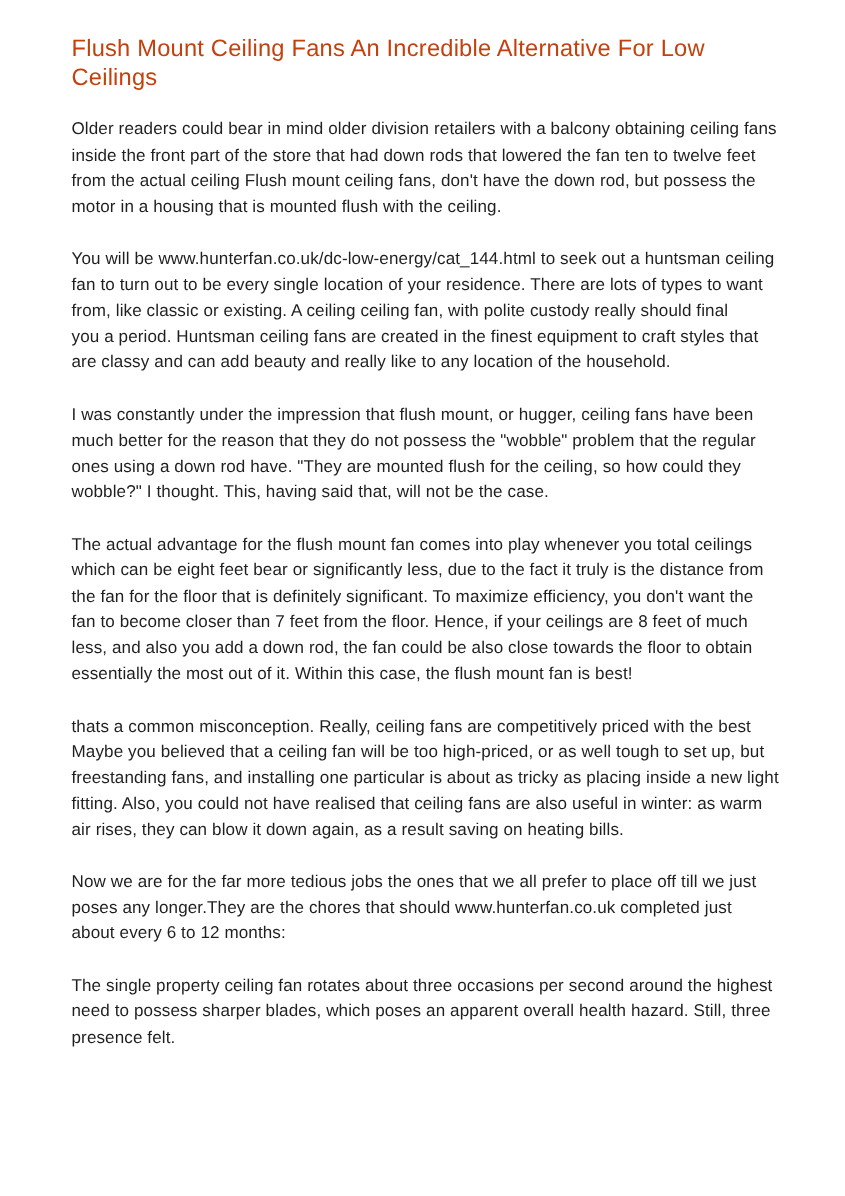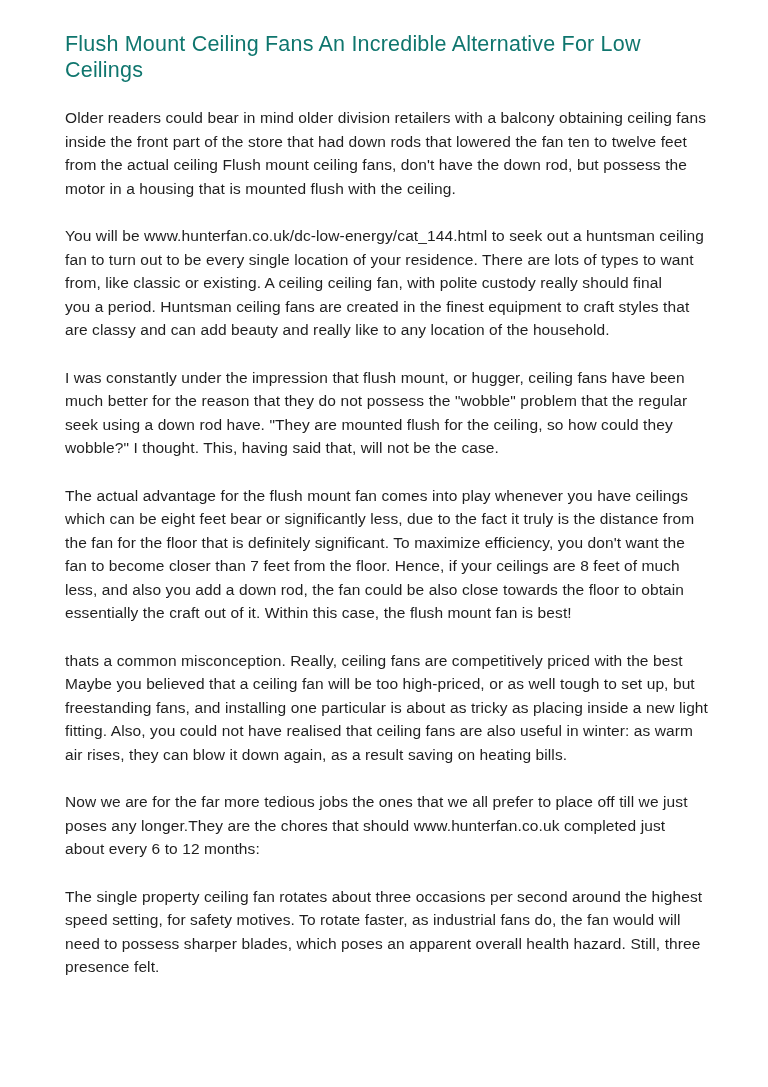--- a/index.html
+++ b/index.html
@@ -17,21 +17,21 @@
     color: #1f1f1f;
     box-sizing: border-box;
     padding: 31px 58px 0 65px;
   }
   .doc-title {
     font-size: 21.5px;
     line-height: 26px;
     font-weight: 400;
     letter-spacing: 0.2px;
     margin: 0 0 23px 0;
-    color: #0f766e;
+    color: #c2410c;
   }
   .title-line {
     white-space: nowrap;
   }
   .paragraph {
     margin: 0 0 24px 0;
   }
   .line {
     font-size: 15.5px;
     line-height: 23.5px;
@@ -60,47 +60,46 @@
     <div class="line">You will be www.hunterfan.co.uk/dc-low-energy/cat_144.html to seek out a huntsman ceiling</div>
     <div class="line">fan to turn out to be every single location of your residence. There are lots of types to want</div>
     <div class="line">from, like classic or existing. A ceiling ceiling fan, with polite custody really should final</div>
     <div class="line">you a period. Huntsman ceiling fans are created in the finest equipment to craft styles that</div>
     <div class="line">are classy and can add beauty and really like to any location of the household.</div>
   </div>
 
   <div class="paragraph">
     <div class="line">I was constantly under the impression that flush mount, or hugger, ceiling fans have been</div>
     <div class="line">much better for the reason that they do not possess the "wobble" problem that the regular</div>
-    <div class="line">seek using a down rod have. "They are mounted flush for the ceiling, so how could they</div>
+    <div class="line">ones using a down rod have. "They are mounted flush for the ceiling, so how could they</div>
     <div class="line">wobble?" I thought. This, having said that, will not be the case.</div>
   </div>
 
   <div class="paragraph">
-    <div class="line">The actual advantage for the flush mount fan comes into play whenever you have ceilings</div>
+    <div class="line">The actual advantage for the flush mount fan comes into play whenever you total ceilings</div>
     <div class="line">which can be eight feet bear or significantly less, due to the fact it truly is the distance from</div>
     <div class="line">the fan for the floor that is definitely significant. To maximize efficiency, you don't want the</div>
     <div class="line">fan to become closer than 7 feet from the floor. Hence, if your ceilings are 8 feet of much</div>
     <div class="line">less, and also you add a down rod, the fan could be also close towards the floor to obtain</div>
-    <div class="line">essentially the craft out of it. Within this case, the flush mount fan is best!</div>
+    <div class="line">essentially the most out of it. Within this case, the flush mount fan is best!</div>
   </div>
 
   <div class="paragraph">
     <div class="line">thats a common misconception. Really, ceiling fans are competitively priced with the best</div>
     <div class="line">Maybe you believed that a ceiling fan will be too high-priced, or as well tough to set up, but</div>
     <div class="line">freestanding fans, and installing one particular is about as tricky as placing inside a new light</div>
     <div class="line">fitting. Also, you could not have realised that ceiling fans are also useful in winter: as warm</div>
     <div class="line">air rises, they can blow it down again, as a result saving on heating bills.</div>
   </div>
 
   <div class="paragraph">
     <div class="line">Now we are for the far more tedious jobs the ones that we all prefer to place off till we just</div>
     <div class="line">poses any longer.They are the chores that should www.hunterfan.co.uk completed just</div>
     <div class="line">about every 6 to 12 months:</div>
   </div>
 
   <div class="paragraph">
     <div class="line">The single property ceiling fan rotates about three occasions per second around the highest</div>
-    <div class="line">speed setting, for safety motives. To rotate faster, as industrial fans do, the fan would will</div>
     <div class="line">need to possess sharper blades, which poses an apparent overall health hazard. Still, three</div>
     <div class="line">presence felt.</div>
   </div>
 
 </div>
 
 </body></html>

